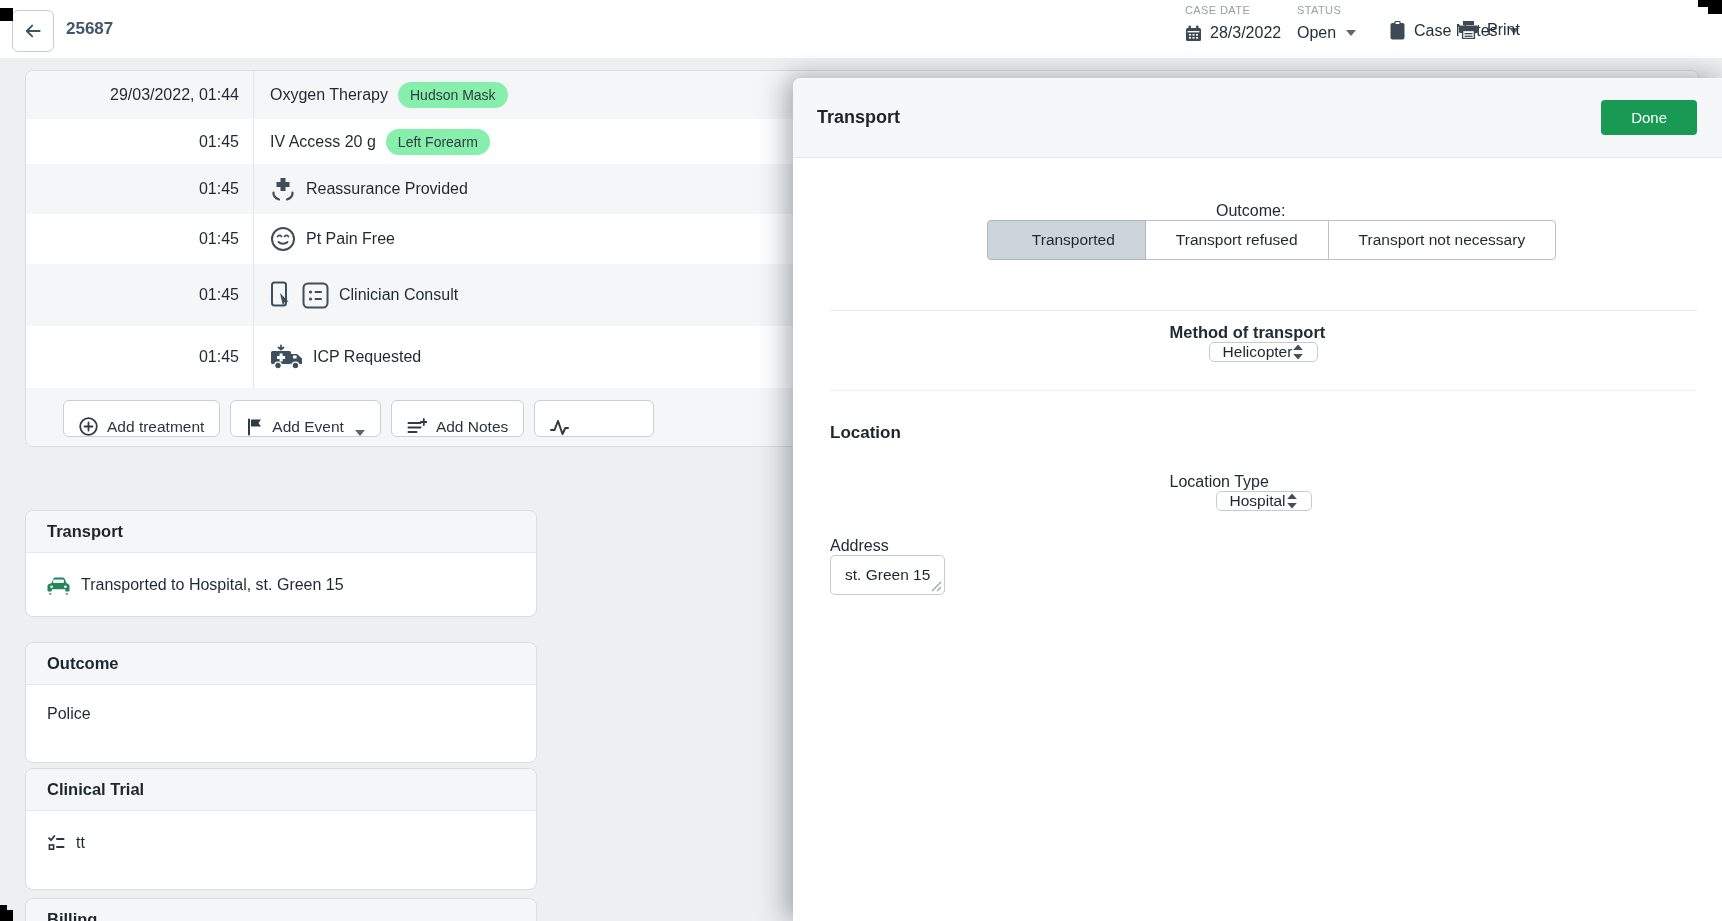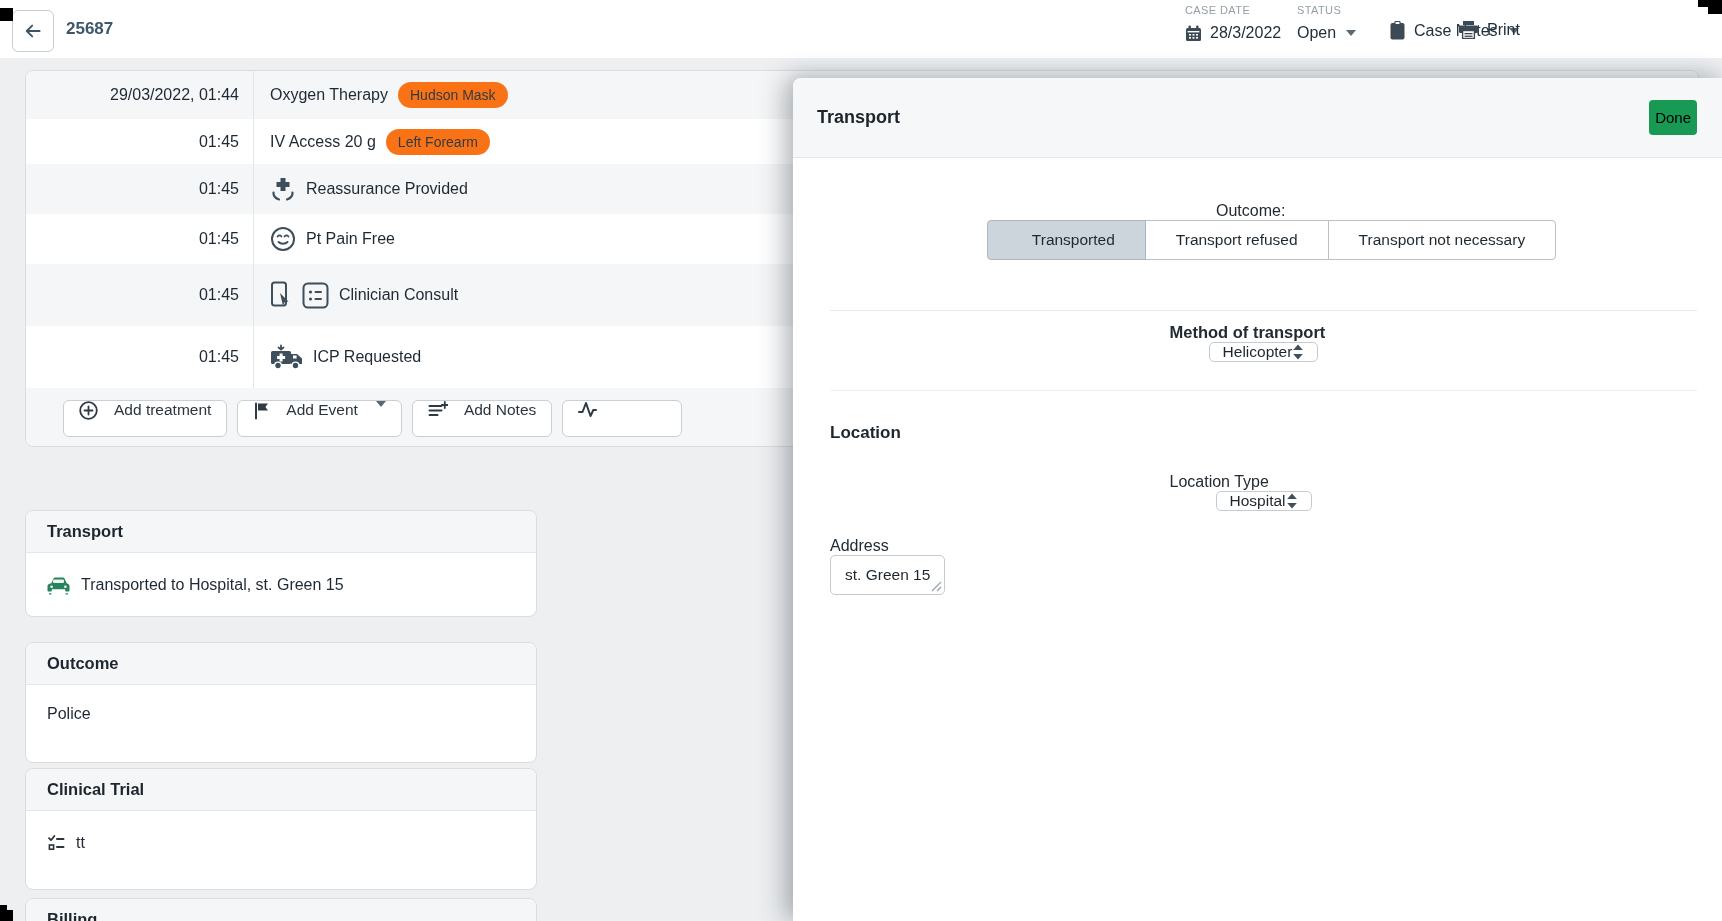--- a/index.html
+++ b/index.html
@@ -23,44 +23,44 @@
            border-top:6px solid #5a6872; display:inline-block; margin-left:2px; }
 
   
   .treatment-card { position:absolute; left:25px; top:70px; width:1674px; height:377px; background:#fff;
                     border:1px solid #d9dde0; border-radius:8px; overflow:hidden; z-index:1; }
   .t-row { display:flex; align-items:stretch; }
   .t-row.gray { background:#f5f6f7; }
   .t-time { width:228px; min-width:228px; display:flex; align-items:center; justify-content:flex-end;
             padding-right:14px; border-right:1px solid #e3e6e8; font-size:16px; color:#1f2933; }
   .t-content { flex:1; display:flex; align-items:center; gap:10px; padding-left:16px; font-size:16px; color:#1f2933; }
-  .badge { background:#f97316; color:#333b42; font-size:14px; border-radius:14px; padding:5px 12px; white-space:nowrap; }
+  .badge { background:#86efac; color:#333b42; font-size:14px; border-radius:14px; padding:5px 12px; white-space:nowrap; }
   .btns-row { height:60px; background:#f5f6f7; display:flex; align-items:center; gap:10px; padding-left:37px; }
-  .tbtn { height:37px; border:1px solid #c9cfd4; border-radius:6px; background:#fff; display:inline-flex; align-items:flex-start;
-          gap:16px; padding:0 15px; font-size:15.5px; color:#2a353e; cursor:pointer; white-space:nowrap; flex:none; }
+  .tbtn { height:37px; border:1px solid #c9cfd4; border-radius:6px; background:#fff; display:inline-flex; align-items:flex-end;
+          gap:9px; padding:0 15px; font-size:15.5px; color:#2a353e; cursor:pointer; white-space:nowrap; flex:none; }
   .tbtn.cut { width:120px; overflow:hidden; }
 
   
   .side-card { position:absolute; left:25px; width:512px; background:#fff; border:1px solid #d9dde0; border-radius:8px; overflow:hidden; z-index:1; }
   .chead { height:42px; background:#f5f6f7; border-bottom:1px solid #e5e8ea; display:flex; align-items:center;
            padding:0 21px; font-weight:700; font-size:16.5px; color:#1d262e; }
   .cbody { display:flex; align-items:center; gap:11px; padding:0 21px; font-size:16px; color:#1f2933; }
   .card-transport { top:510px; height:107px; } .card-transport .cbody { height:64px; }
   .card-outcome   { top:642px; height:121px; } .card-outcome .cbody { height:58px; }
   .card-clinical  { top:768px; height:122px; } .card-clinical .cbody { height:64px; }
   .card-billing   { top:898px; height:80px; }
 
   
   .panel { position:absolute; left:793px; top:78px; right:0; bottom:0; background:#fff; border-top-left-radius:8px;
            box-shadow:-10px 0 26px rgba(30,40,50,.28), 0 -6px 18px rgba(30,40,50,.10); z-index:10; }
   .panel-header { height:80px; background:#f6f7f8; border-bottom:1px solid #e4e7e9; display:flex; align-items:center;
                   padding:0 25px 0 24px; border-top-left-radius:8px; }
   .panel-title { font-size:18px; font-weight:700; color:#1c242c; }
-  .done-btn { margin-left:auto; background:#189a55; color:#000000; font-size:15px; font-weight:400; border:none;
-              border-radius:4px; padding:9px 6px; cursor:pointer; }
+  .done-btn { margin-left:auto; background:#189a55; color:#ffffff; font-size:15px; font-weight:400; border:none;
+              border-radius:4px; padding:9px 30px; cursor:pointer; }
   .panel-body { padding:0 25px 0 37px; }
   .frow { display:flex; align-items:center;flex-direction:column; }
   .flabel { font-size:16px; color:#212b33; }
   .outcome-row { margin-top:44px; }
   .outcome-row .flabel { width:95px; }
   .segmented { display:flex; }
   .seg { height:40px; border:1px solid #b9c0c6; background:#fff; display:flex; align-items:center; padding:0 30px;
          font-size:15.5px; color:#1f2830; margin-left:-1px; cursor:pointer; white-space:nowrap; }
   .seg.first { border-radius:4px 0 0 4px; margin-left:16px;padding-left:44px; }
   .seg.last  { border-radius:0 4px 4px 0; }

